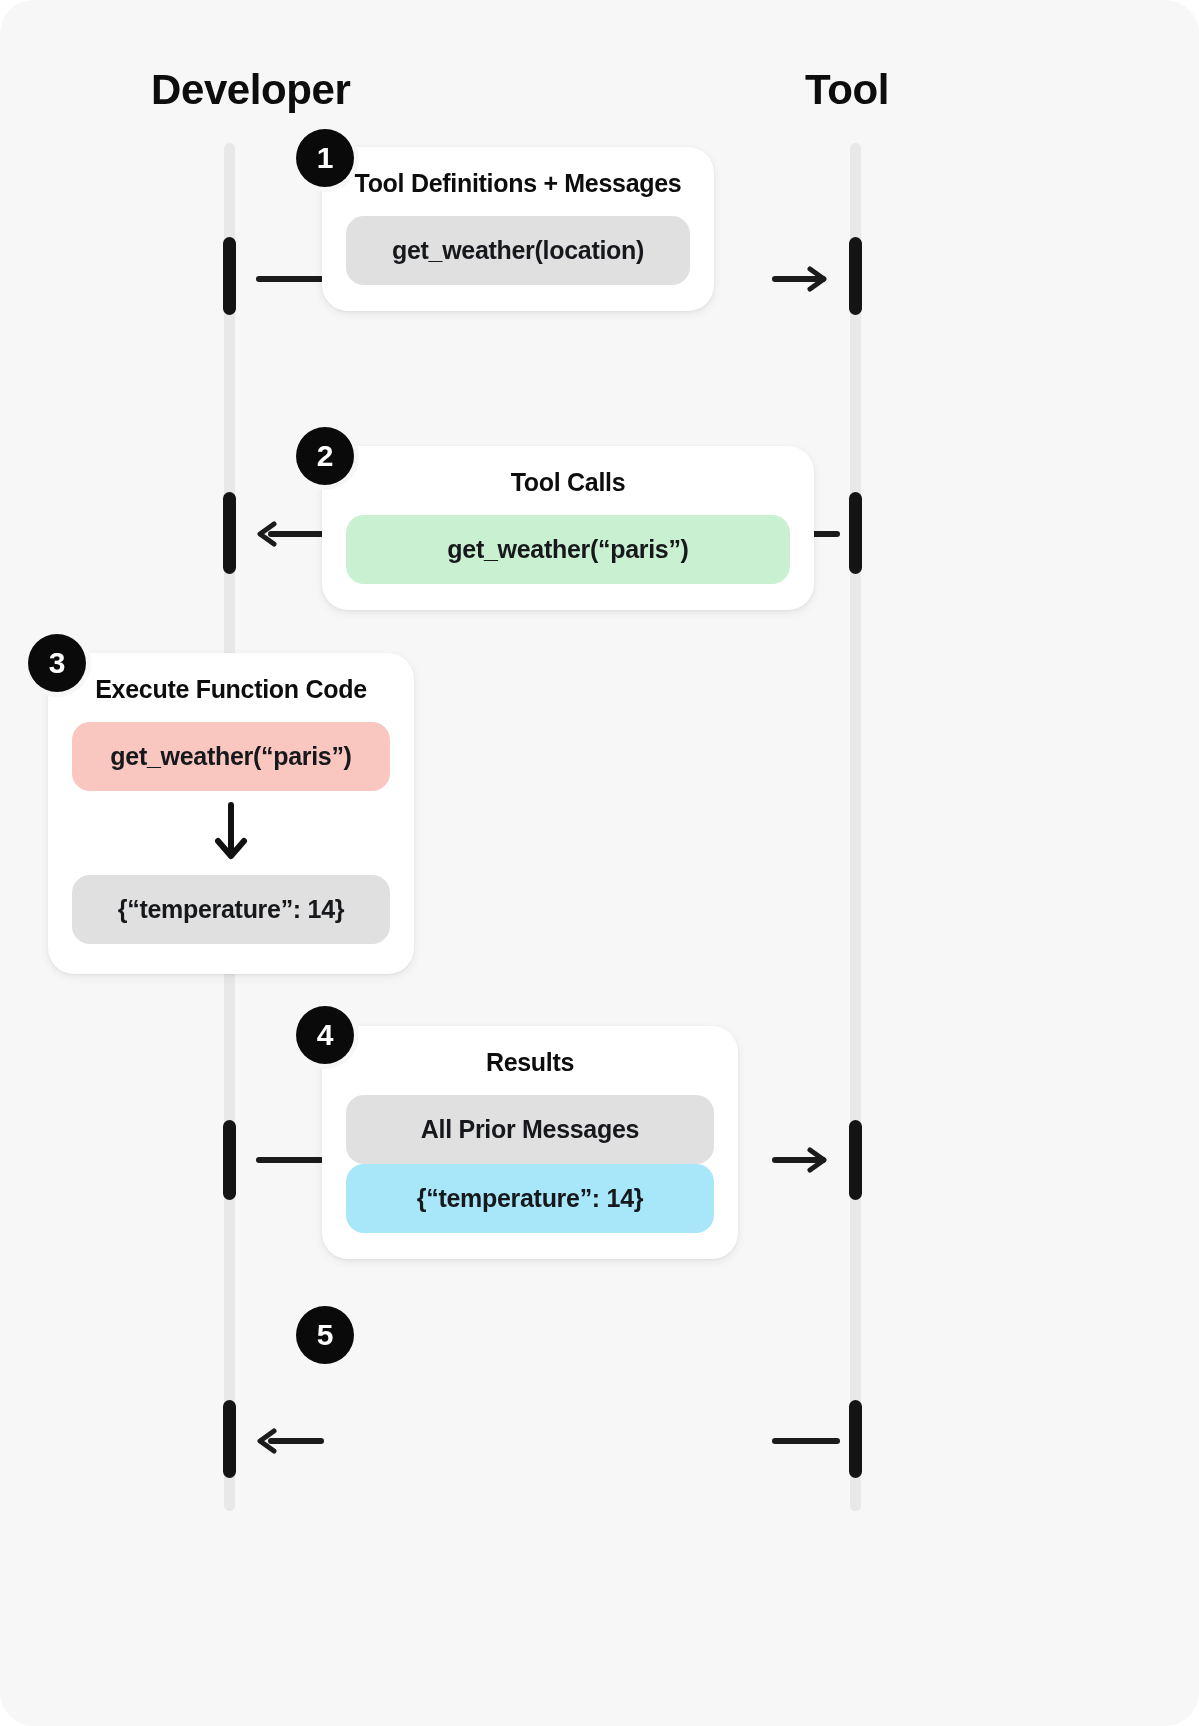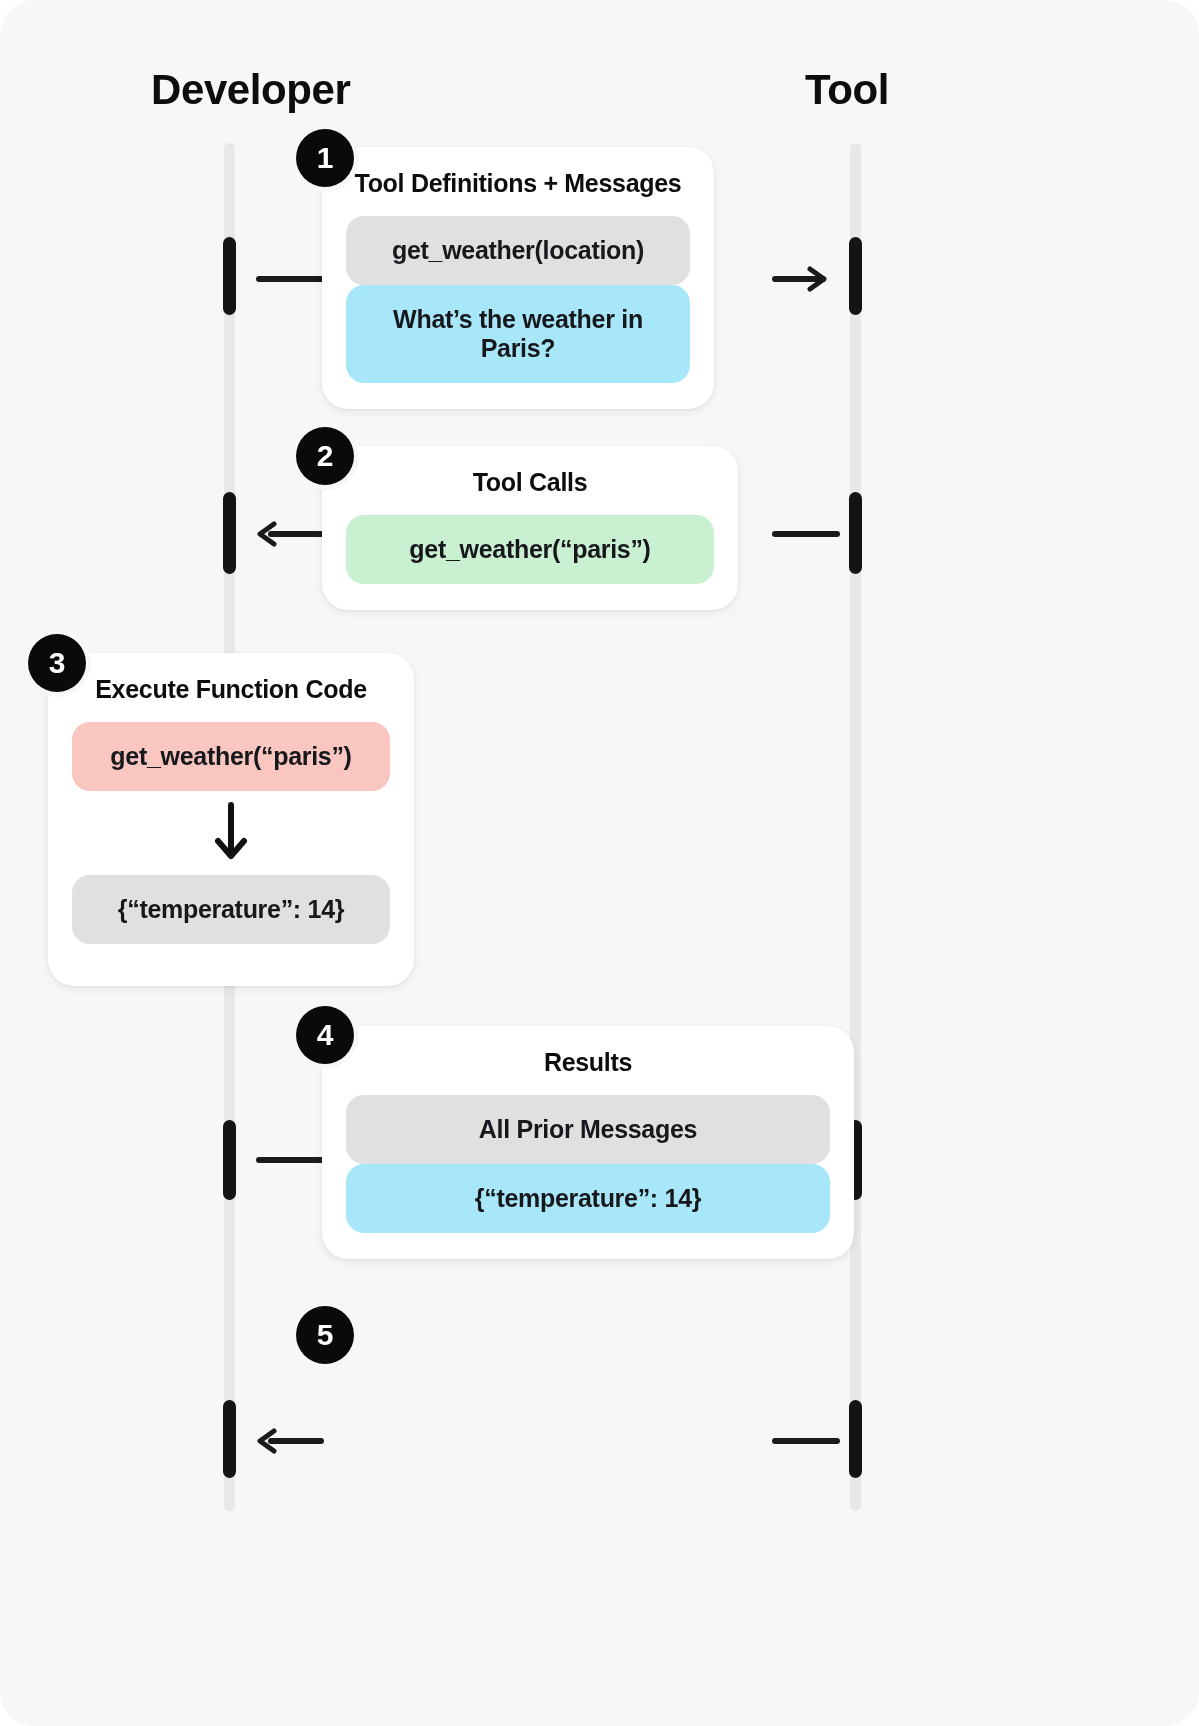--- a/index.html
+++ b/index.html
@@ -157,44 +157,43 @@
     <svg viewBox="0 0 28 28">
         <path d="M24 4 L10 14 L24 24" fill="none" stroke="#1b1b1b" stroke-width="5" stroke-linecap="round" stroke-linejoin="round"></path>
       </svg>
   </div>
   <div class="conn" style="left:772px; top:1438px; width:68px;"></div>
 
   <div class="badge" style="left:296px; top:129px;">1</div>
   <div class="card" style="left:322px; top:147px; width:392px;">
     <div class="card-title">Tool Definitions + Messages</div>
     <div class="pill gray">get_weather(location)</div>
-    <div class="pill blue">What’s the weather in Paris?</div>
   </div>
 
   <div class="badge" style="left:296px; top:427px;">2</div>
-  <div class="card" style="left:322px; top:446px; width:416px;">
+  <div class="card" style="left:322px; top:446px; width:492px;">
     <div class="card-title">Tool Calls</div>
     <div class="pill green">get_weather(“paris”)</div>
   </div>
 
   <div class="badge" style="left:28px; top:634px;">3</div>
-  <div class="card" style="left:48px; top:653px; width:366px; padding-bottom:42px;">
+  <div class="card" style="left:48px; top:653px; width:366px; padding-bottom:30px;">
     <div class="card-title">Execute Function Code</div>
     <div class="pill pink" style="margin-bottom:0;">get_weather(“paris”)</div>
     <div class="downarrow">
       <svg width="34" height="62" viewBox="0 0 34 62">
         <path d="M17 4 L17 52" fill="none" stroke="#111111" stroke-width="6" stroke-linecap="round"></path>
         <path d="M4 40 L17 55 L30 40" fill="none" stroke="#111111" stroke-width="6" stroke-linecap="round" stroke-linejoin="round"></path>
       </svg>
     </div>
     <div class="pill gray">{“temperature”: 14}</div>
   </div>
 
   <div class="badge" style="left:296px; top:1006px;">4</div>
-  <div class="card" style="left:322px; top:1026px; width:532px;">
+  <div class="card" style="left:322px; top:1026px; width:416px;">
     <div class="card-title">Results</div>
     <div class="pill gray">All Prior Messages</div>
     <div class="pill blue">{“temperature”: 14}</div>
   </div>
 
   <div class="badge" style="left:296px; top:1306px;">5</div>
 
 </div>
 
 </body></html>

